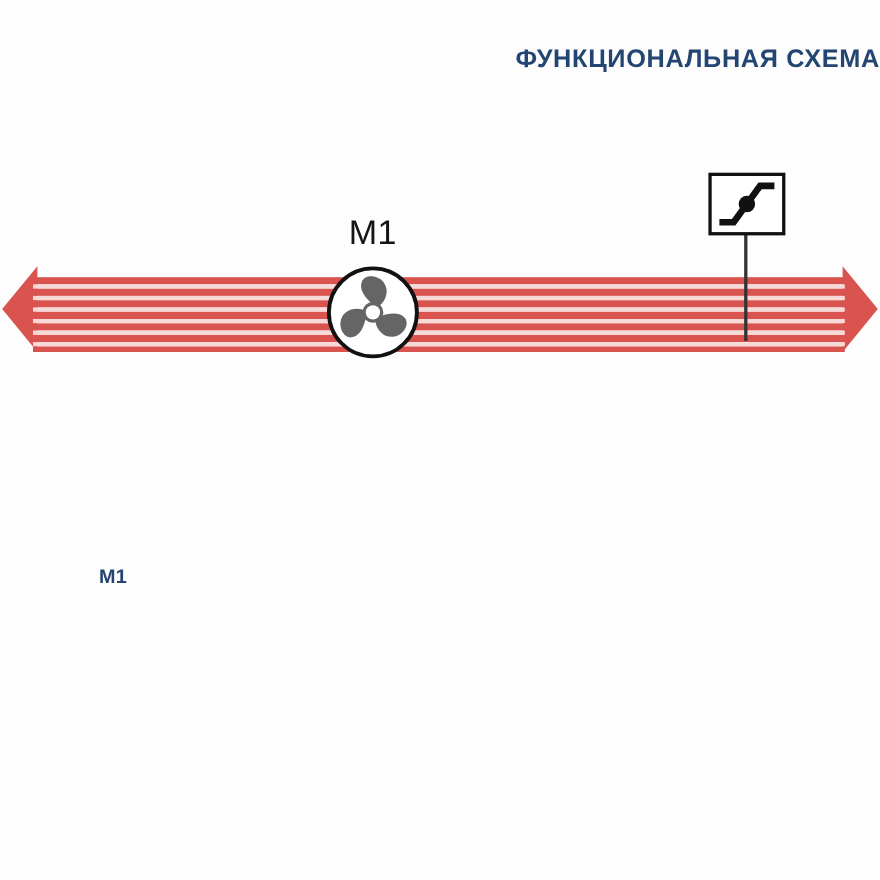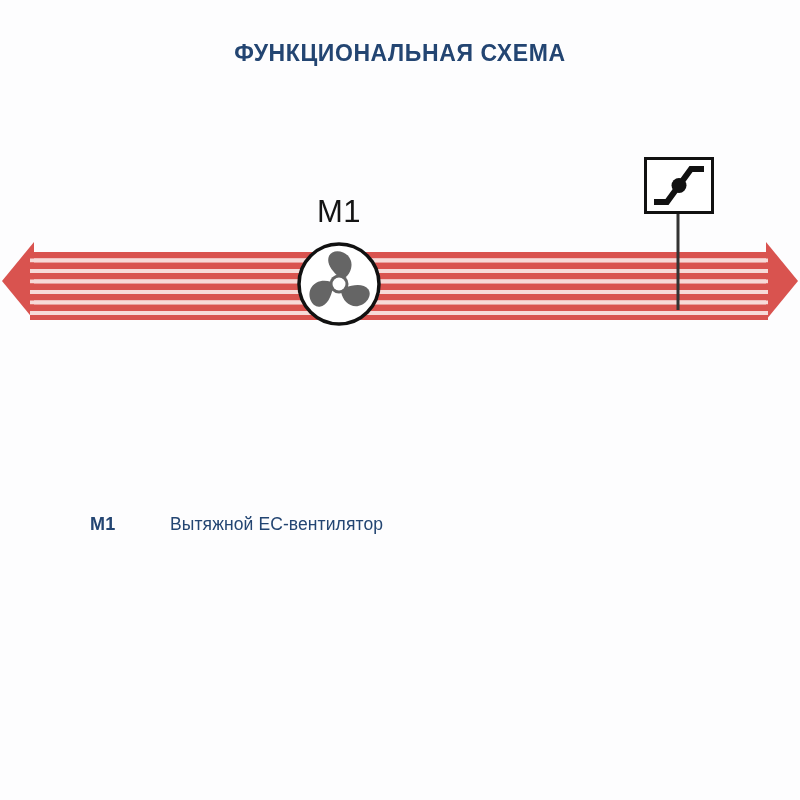--- a/index.html
+++ b/index.html
@@ -20,21 +20,21 @@
     height: 800px;
     background: #fdfdfe;
   }
 
   
   #page-title {
     position: absolute;
     left: 0;
     top: 40px;
     width: 800px;
-    text-align: center;
+    text-align: right;
     font-size: 23px;
     font-weight: bold;
     letter-spacing: 0.6px;
     color: #234572;
     white-space: nowrap;
   }
 
   
   #duct-area {
     position: absolute;
@@ -191,19 +191,18 @@
       <circle cx="43" cy="43" r="6.5" fill="#ffffff"></circle>
     </svg>
   </div>
 
   <div id="legend">
 
     <div class="legend-row">
       <div class="legend-key">
         <span class="legend-key-text">M1</span>
       </div>
-      <div class="legend-desc">Вытяжной EC-вентилятор</div>
     </div>
 
 
   </div>
 
 </div>
 
 </body></html>

